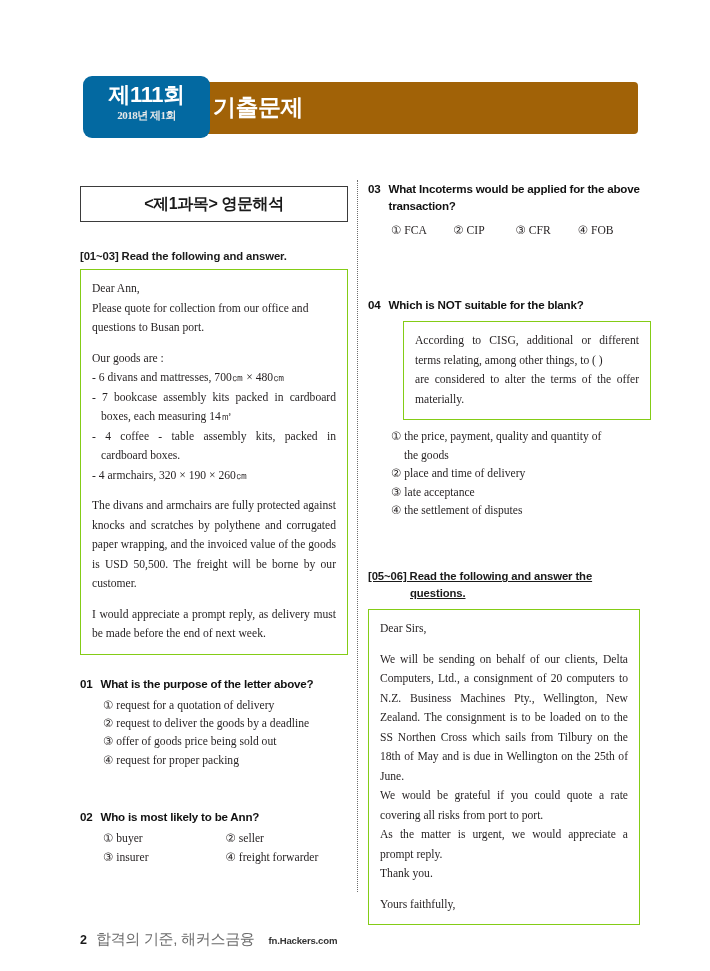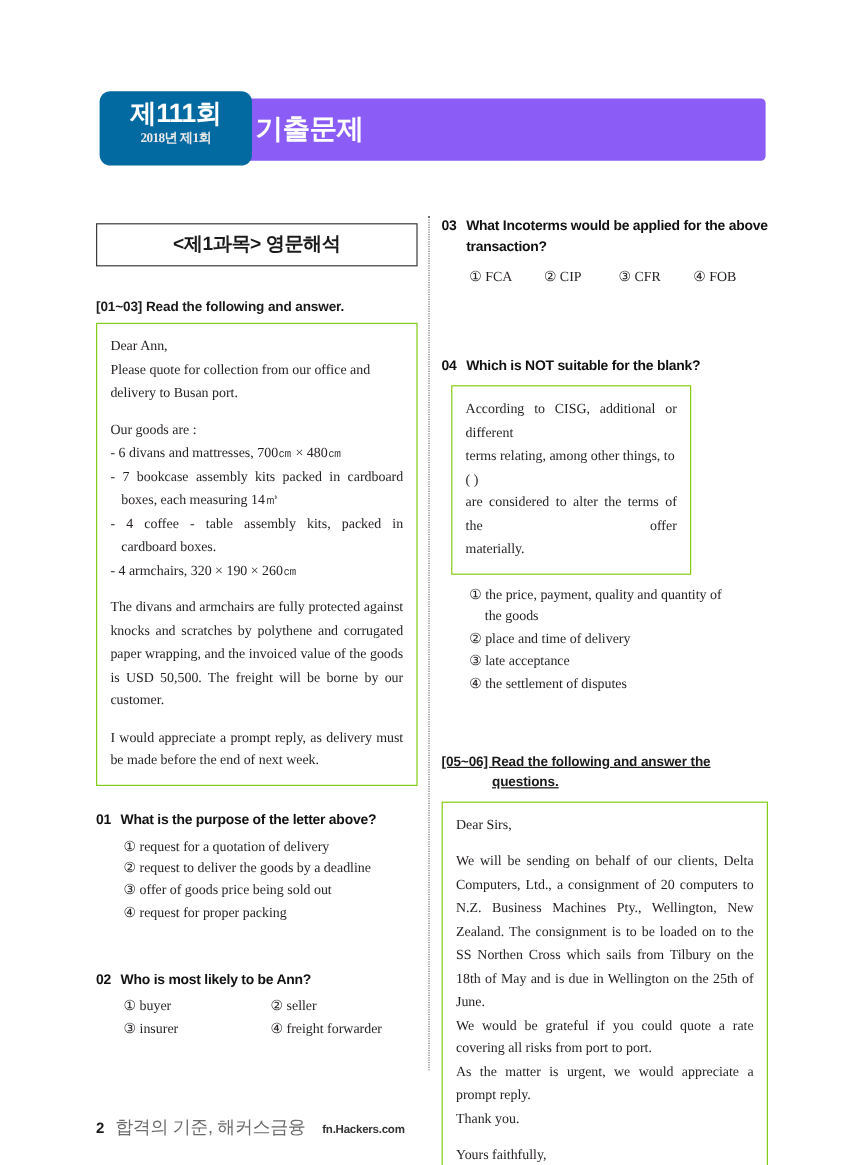--- a/index.html
+++ b/index.html
@@ -23,21 +23,21 @@
     top: 76px;
     width: 555px;
     height: 62px;
   }
   .header-bar {
     position: absolute;
     left: 62px;
     top: 6px;
     right: 0;
     height: 52px;
-    background: #8b5cf6;
+    background: #a16207;
     border-radius: 4px;
   }
   .header-bar-title {
     position: absolute;
     left: 68px;
     top: 50%;
     transform: translateY(-52%);
     color: #ffffff;
     font-family: "Liberation Sans", "DejaVu Sans", sans-serif;
     font-weight: bold;
@@ -259,21 +259,21 @@
 
 <div class="col-left">
 
   <div class="subject-box">&lt;제1과목&gt; 영문해석</div>
 
   <div class="instruction">[01~03] Read the following and answer.</div>
 
   <div class="passage">
     <p>Dear Ann,</p>
     <p>Please quote for collection from our office and</p>
-    <p>delivery to Busan  port.</p>
+    <p>questions to Busan  port.</p>
     <p class="gap">Our goods are :</p>
     <p class="hang">- 6 divans and mattresses, 700㎝ × 480㎝</p>
     <p class="hang spread">- 7 bookcase assembly kits packed in cardboard</p>
     <p style="padding-left:9px">boxes, each measuring 14㎥</p>
     <p class="hang spread">- 4 coffee - table assembly kits, packed in</p>
     <p style="padding-left:9px">cardboard boxes.</p>
     <p class="hang">- 4 armchairs, 320 × 190 × 260㎝</p>
     <p class="gap just">The divans and armchairs are fully protected against knocks and scratches by polythene and corrugated paper wrapping, and the invoiced value of the goods is USD 50,500. The freight will be borne by our customer.</p>
     <p class="gap just">I would appreciate a prompt reply, as delivery must be made before the end of next week.</p>
   </div>
@@ -320,21 +320,21 @@
       <div class="choice">④ FOB</div>
     </div>
   </div>
 
   <div class="q" style="margin-top:56px">
     <div class="q-head">
       <span class="q-num">04</span>
       <span class="q-text">Which is NOT suitable for the blank?</span>
     </div>
 
-    <div class="passage" style="margin-top:8px; margin-left:8px; width:200px">
+    <div class="passage" style="margin-top:8px; margin-left:35px; width:248px">
       <p class="spread">According to CISG, additional or different</p>
       <p>terms relating, among other things, to (        )</p>
       <p class="spread">are considered to alter the terms of the offer</p>
       <p>materially.</p>
     </div>
 
     <div class="choices" style="margin-top:8px">
       <div class="choice">① the price, payment, quality and quantity of</div>
       <div style="padding-left:13px">the goods</div>
       <div class="choice">② place and time of delivery</div>

